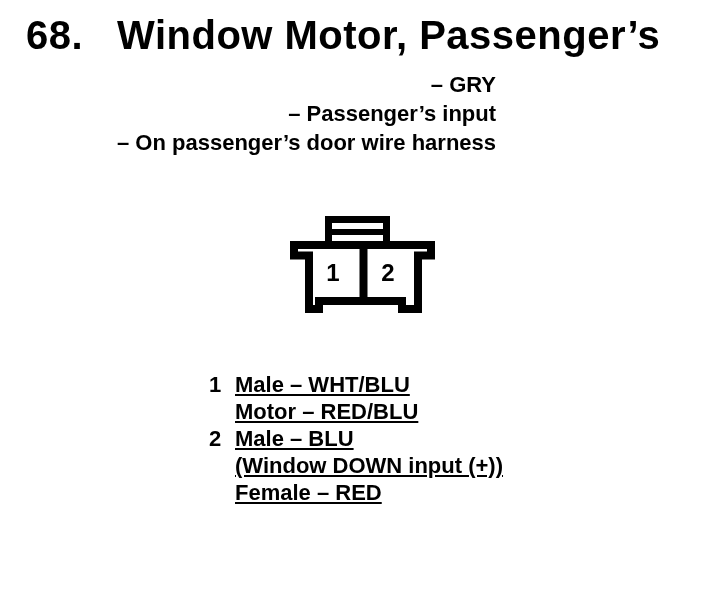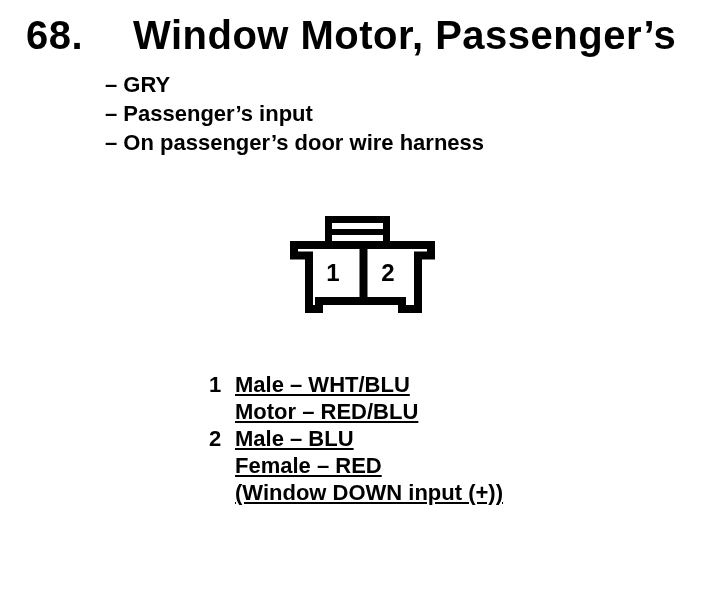--- a/index.html
+++ b/index.html
@@ -30,28 +30,28 @@
   }
   .page-title {
     position: absolute;
     left: 117px;
     top: 15px;
     font-size: 40px;
     font-weight: bold;
     line-height: 1;
     letter-spacing: 0.5px;
     white-space: nowrap;
-    margin-left: 16px;
   }
   
   .details {
     position: absolute;
-    left: 105px;
+    left: 117px;
     top: 70px;
     list-style: none;
+    text-align: right;
   }
   .details li {
     font-size: 22px;
     font-weight: bold;
     line-height: 29px;
     white-space: nowrap;
   }
   
   .connector-svg {
     position: absolute;
@@ -120,19 +120,19 @@
       <div class="pin-lines">
         <div>Male – WHT/BLU</div>
         <div>Motor – RED/BLU</div>
       </div>
     </div>
 
     <div class="pin-entry">
       <span class="pin-number">2</span>
       <div class="pin-lines">
         <div>Male – BLU</div>
+        <div>(Window DOWN input (+))</div>
         <div>Female – RED</div>
-        <div>(Window DOWN input (+))</div>
       </div>
     </div>
 
   </div>
 </div>
 
 </body></html>

